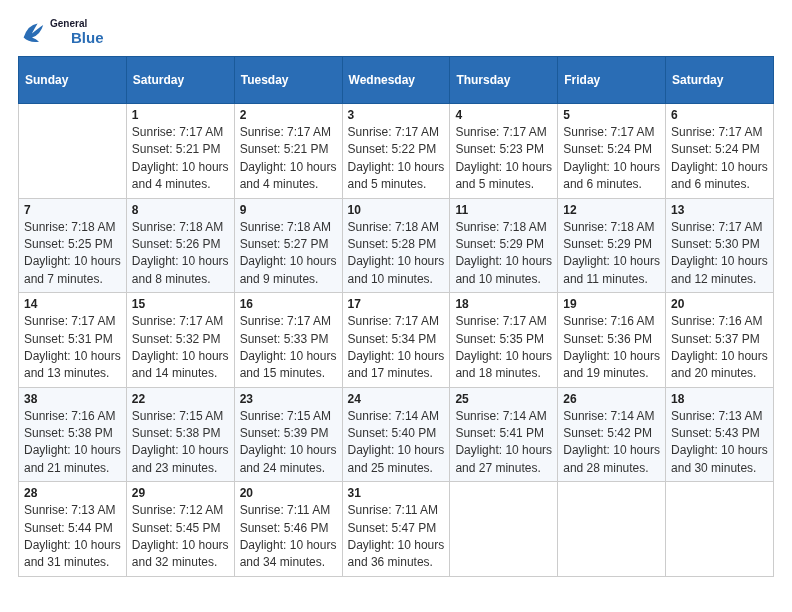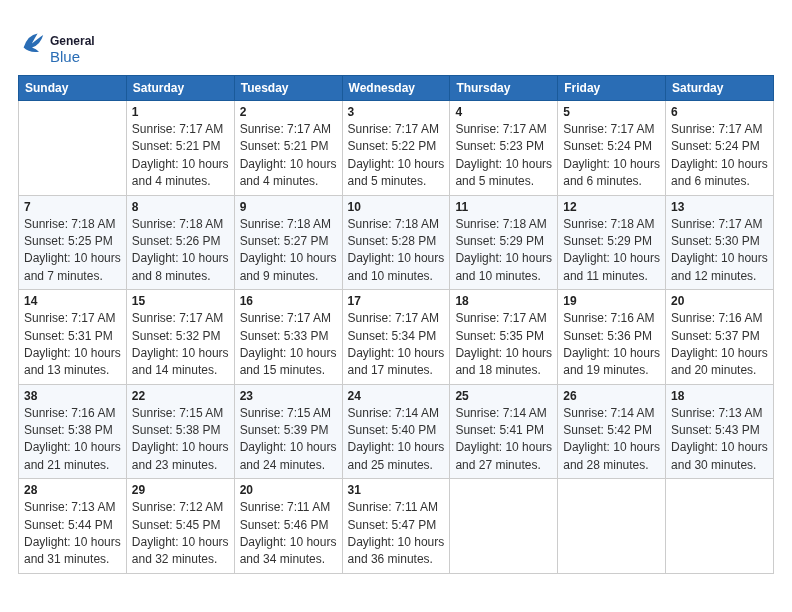--- a/index.html
+++ b/index.html
@@ -44,21 +44,21 @@
     }
     .calendar {
       width: 100%;
       border-collapse: collapse;
       font-size: 10.5px;
     }
     .calendar th {
       background: #2a6db5;
       color: #fff;
       text-align: left;
-      padding: 5px 6px;
+      padding: 16px 6px;
       font-size: 12px;
       font-weight: bold;
       border: 1px solid #1a5a9a;
     }
     .calendar td {
       vertical-align: top;
       border: 1px solid #ccc;
       padding: 4px 5px;
       width: 107px;
       height: 82px;
@@ -85,22 +85,22 @@
 </head>
 <body>
 
 <div class="page">
   <div class="header">
     <div class="logo">
       <svg class="logo-bird" viewBox="0 0 40 40">
         <path d="M8,28 Q14,10 28,8 Q22,18 20,22 Q30,14 36,10 Q32,24 20,28 Q26,30 30,34 Q16,36 8,28 Z" fill="#2a6db5"></path>
       </svg>
       <div>
-        <div style="font-size:12px;font-weight:bold;color:#1a1a2e;margin-top:16px;">General</div>
-        <div style="font-size:15px;font-weight:normal;color:#2a6db5;">Blue</div>
+        <div style="font-size:10px;font-weight:bold;color:#1a1a2e;">General</div>
+        <div style="font-size:15px;font-weight:bold;color:#2a6db5;margin-left:21px;">Blue</div>
       </div>
     </div>
     <div class="title-block">
       <div class="month-title"></div>
       <div class="subtitle"></div>
     </div>
   </div>
 
   <table class="calendar">
     <thead>

